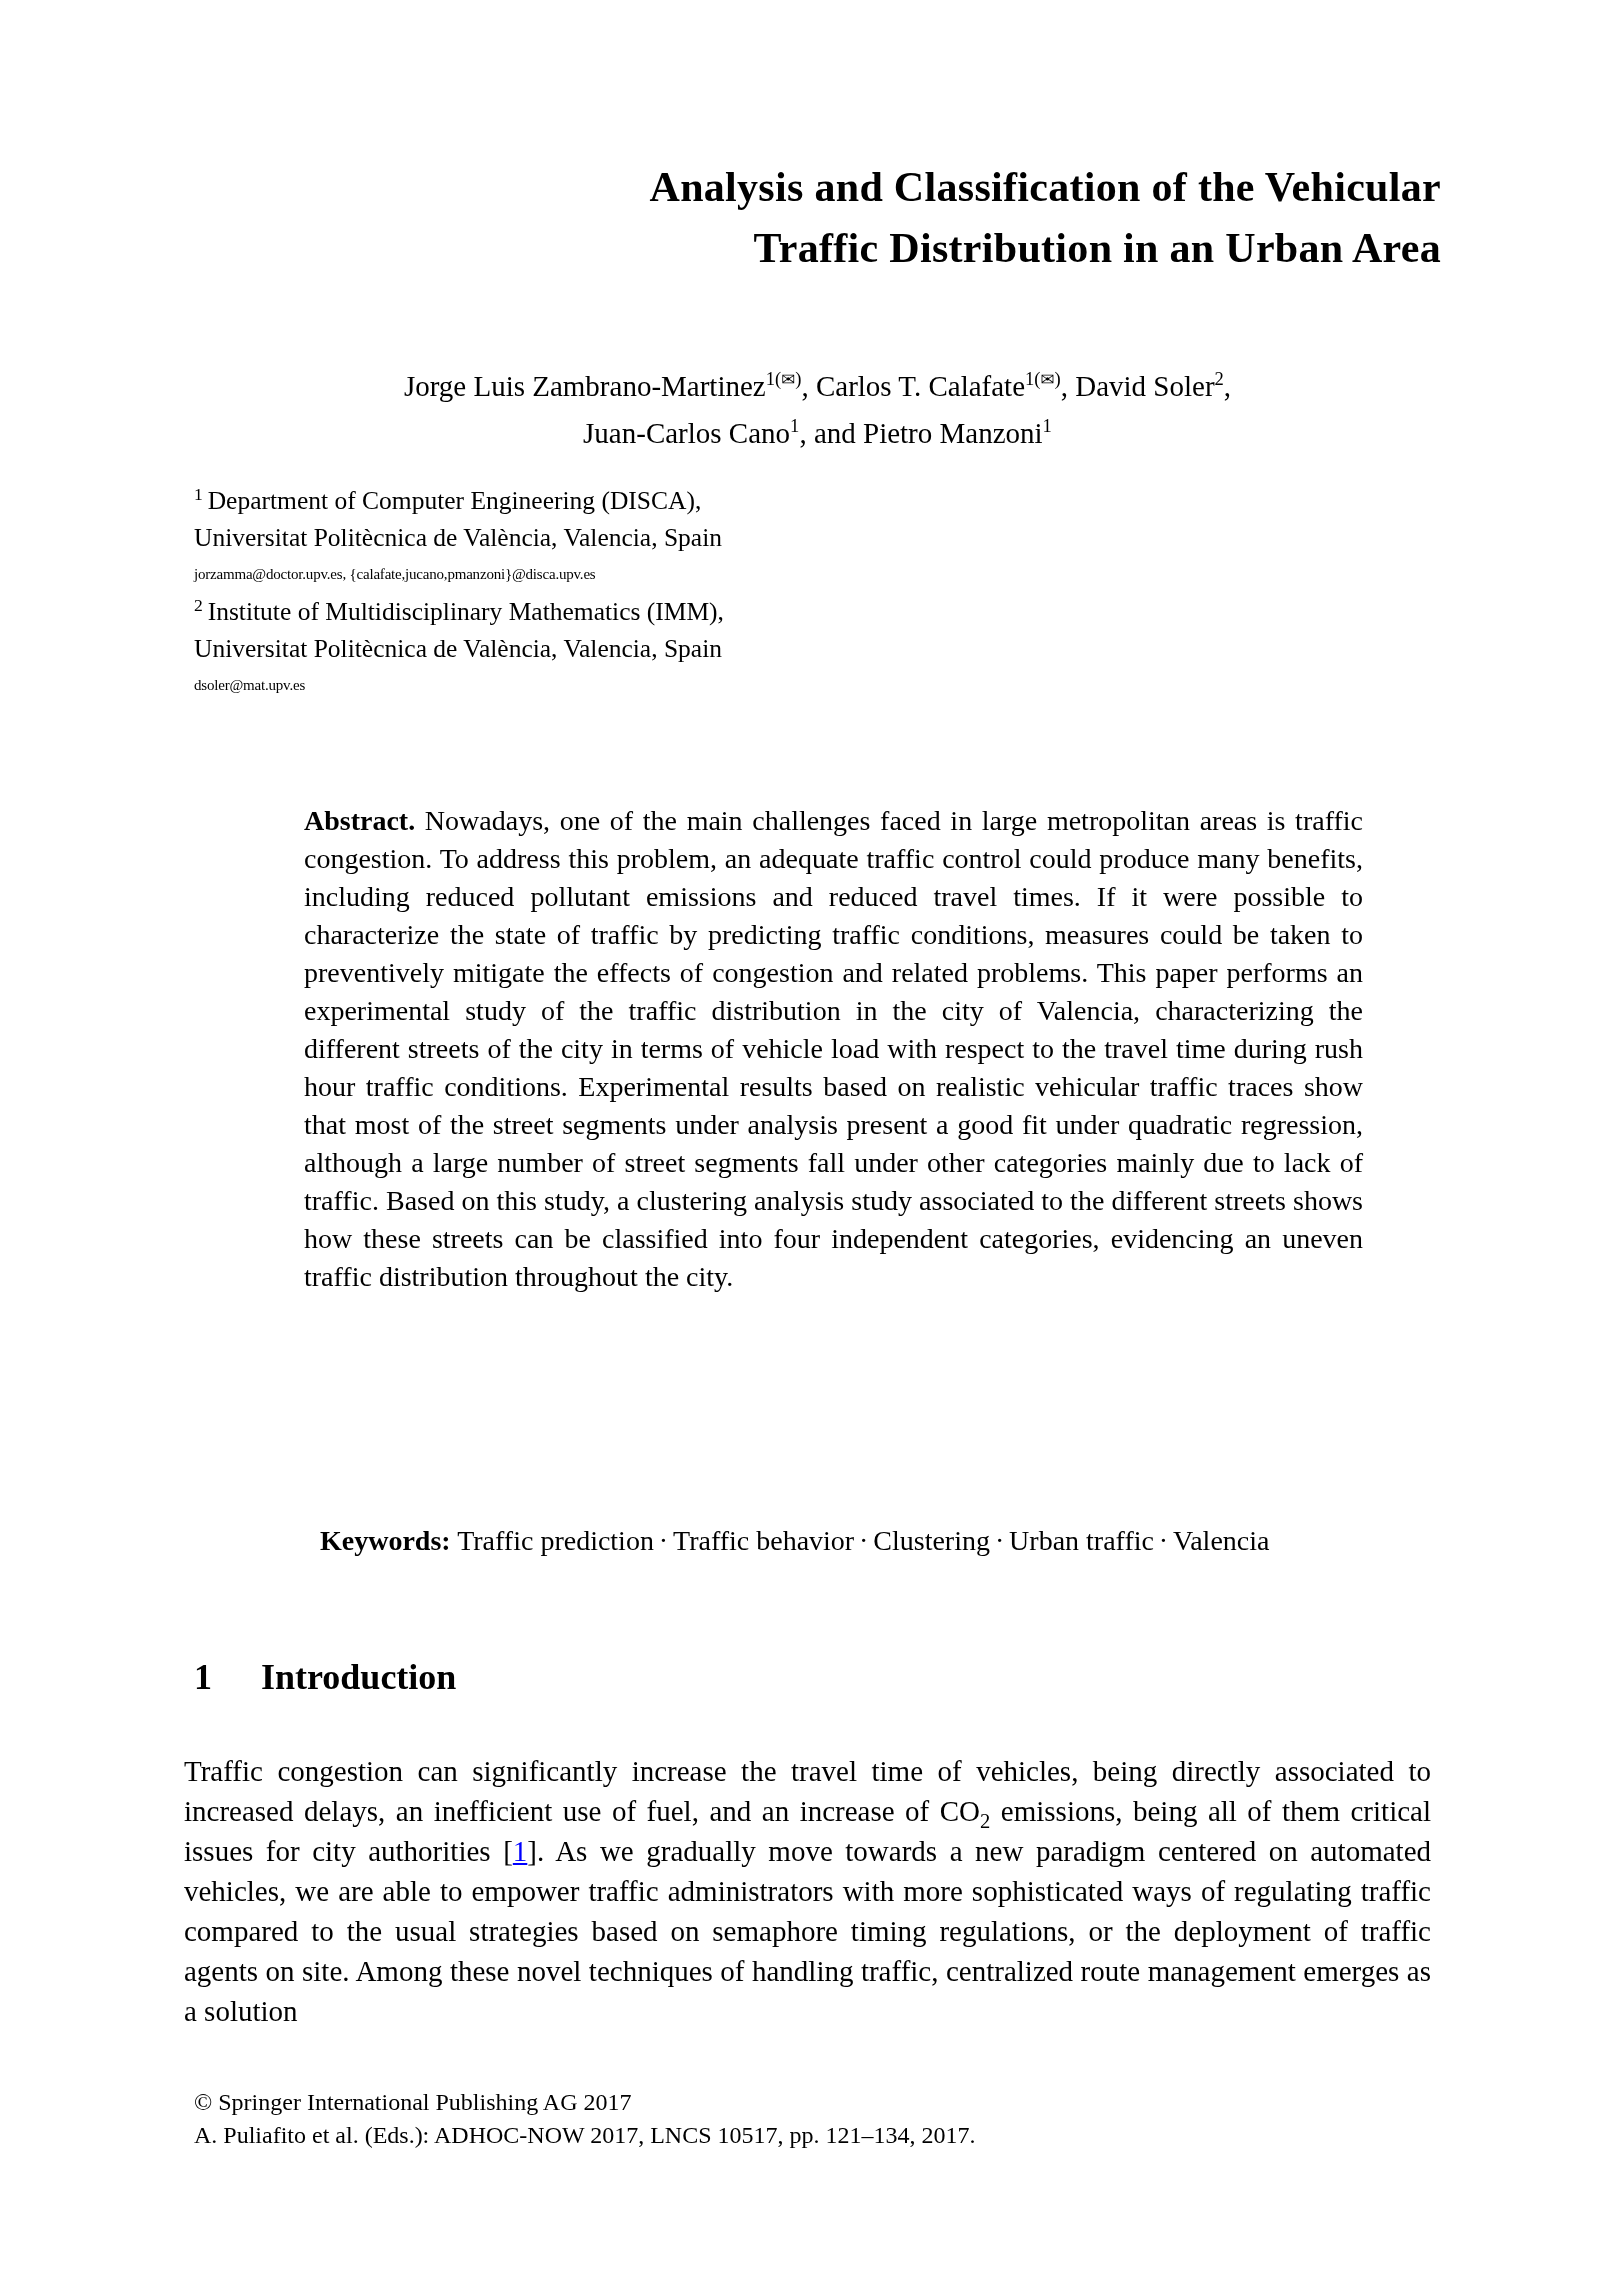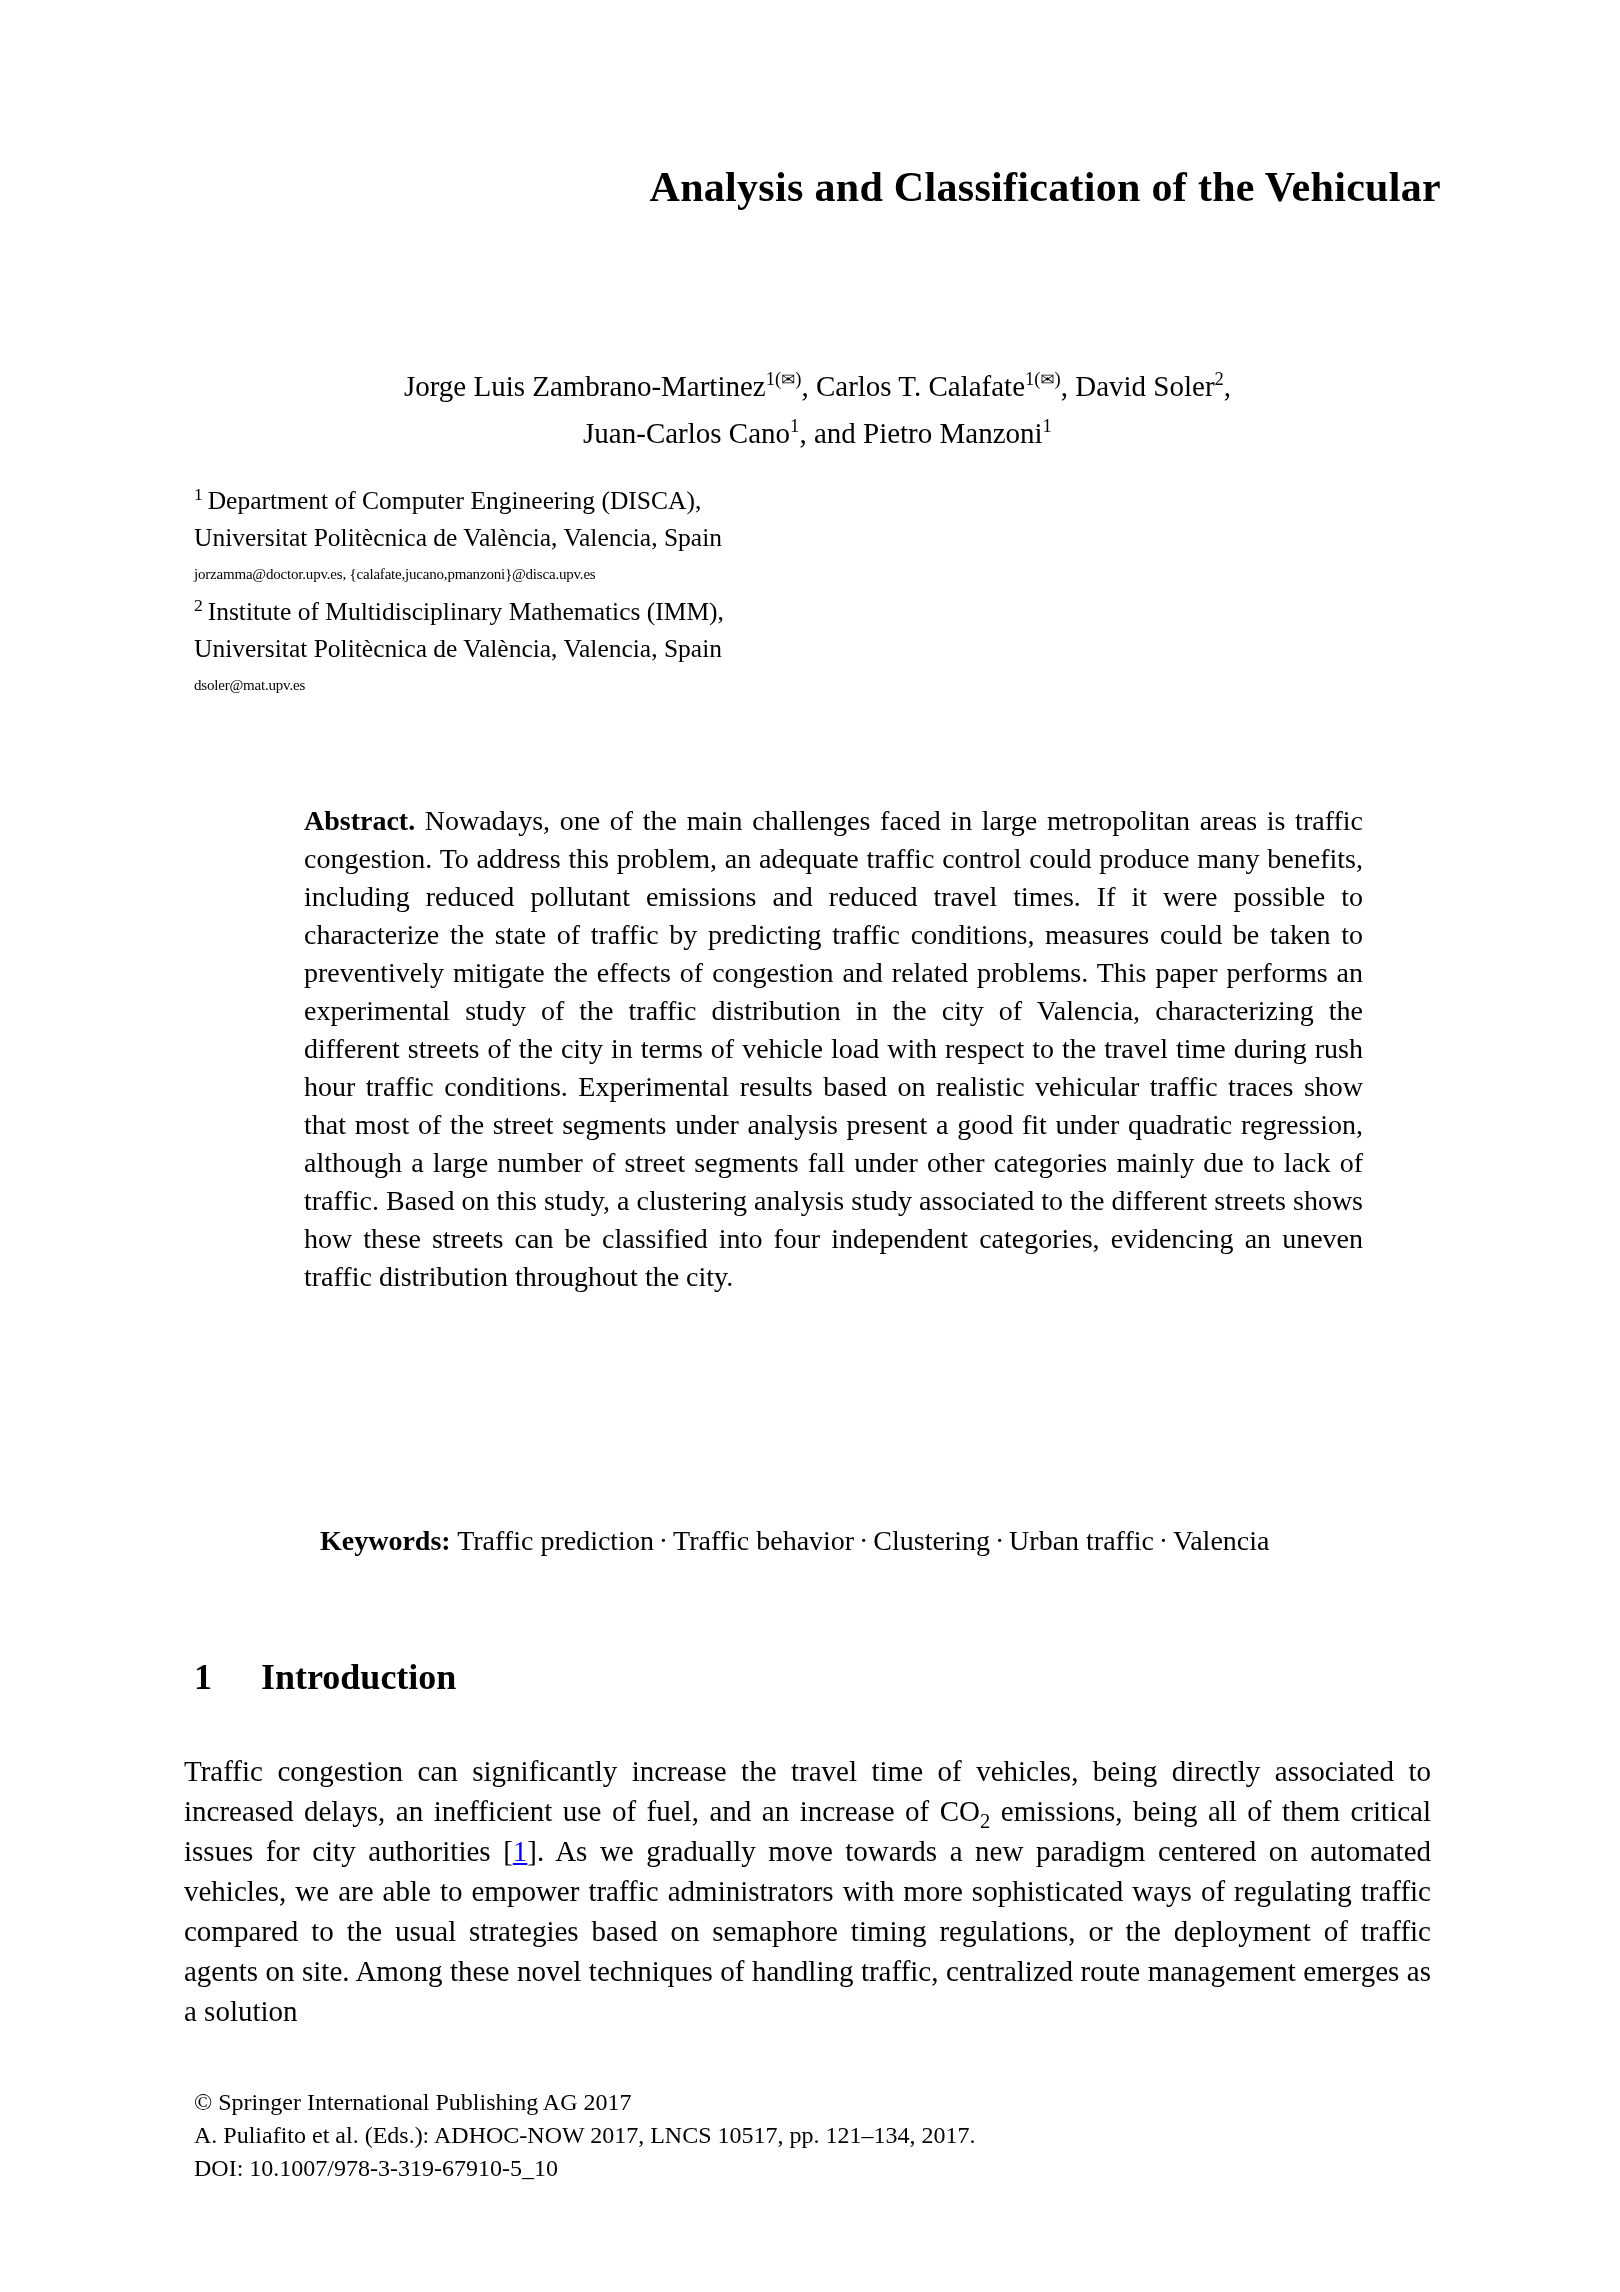--- a/index.html
+++ b/index.html
@@ -169,20 +169,21 @@
     font-size: 24px;
   }
 </style>
 </head>
 <body>
 
 <div class="page">
 
   <div class="title-block">
     <div class="title-line">Analysis and Classification of the Vehicular</div>
+    <div class="title-line">Traffic Distribution in an Urban Area</div>
   </div>
 
   <div class="authors-block">
     <div class="authors-line"><span>Jorge Luis Zambrano-Martinez</span><sup class="affil"><span>1(</span><span class="envelope">✉</span><span>)</span></sup><span>, Carlos T. Calafate</span><sup class="affil"><span>1(</span><span class="envelope">✉</span><span>)</span></sup><span>, David Soler</span><sup class="affil">2</sup><span>,</span></div>
     <div class="authors-line"><span>Juan-Carlos Cano</span><sup class="affil">1</sup><span>, and Pietro Manzoni</span><sup class="affil">1</sup></div>
   </div>
 
   <div class="affiliations-block">
     <div class="affil-line"><span class="affil-marker">1</span><span>Department of Computer Engineering (DISCA),</span></div>
     <div class="affil-line">Universitat Politècnica de València, Valencia, Spain</div>
@@ -202,17 +203,16 @@
 
   <div class="section-heading"><span class="section-number">1</span><span>Introduction</span></div>
 
   <div class="body-block">
     <p class="body-par"><span>Traffic congestion can significantly increase the travel time of vehicles, being directly associated to increased delays, an inefficient use of fuel, and an increase of CO</span><sub class="chem">2</sub><span> emissions, being all of them critical issues for city authorities [</span><a class="cite-link" href="#">1</a><span>]. As we gradually move towards a new paradigm centered on automated vehicles, we are able to empower traffic administrators with more sophisticated ways of regulating traffic compared to the usual strategies based on semaphore timing regulations, or the deployment of traffic agents on site. Among these novel techniques of handling traffic, centralized route management emerges as a solution</span></p>
   </div>
 
   <div class="footer-block">
     <div class="footer-line"><span class="copy-mark">©</span> <span>Springer International Publishing AG 2017</span></div>
     <div class="footer-line">A. Puliafito et al. (Eds.): ADHOC-NOW 2017, LNCS 10517, pp. 121–134, 2017.</div>
-    <div class="footer-line">DOI: 10.1007/978-3-319-67910-5_10</div>
   </div>
 
 </div>
 
 
 </body></html>

